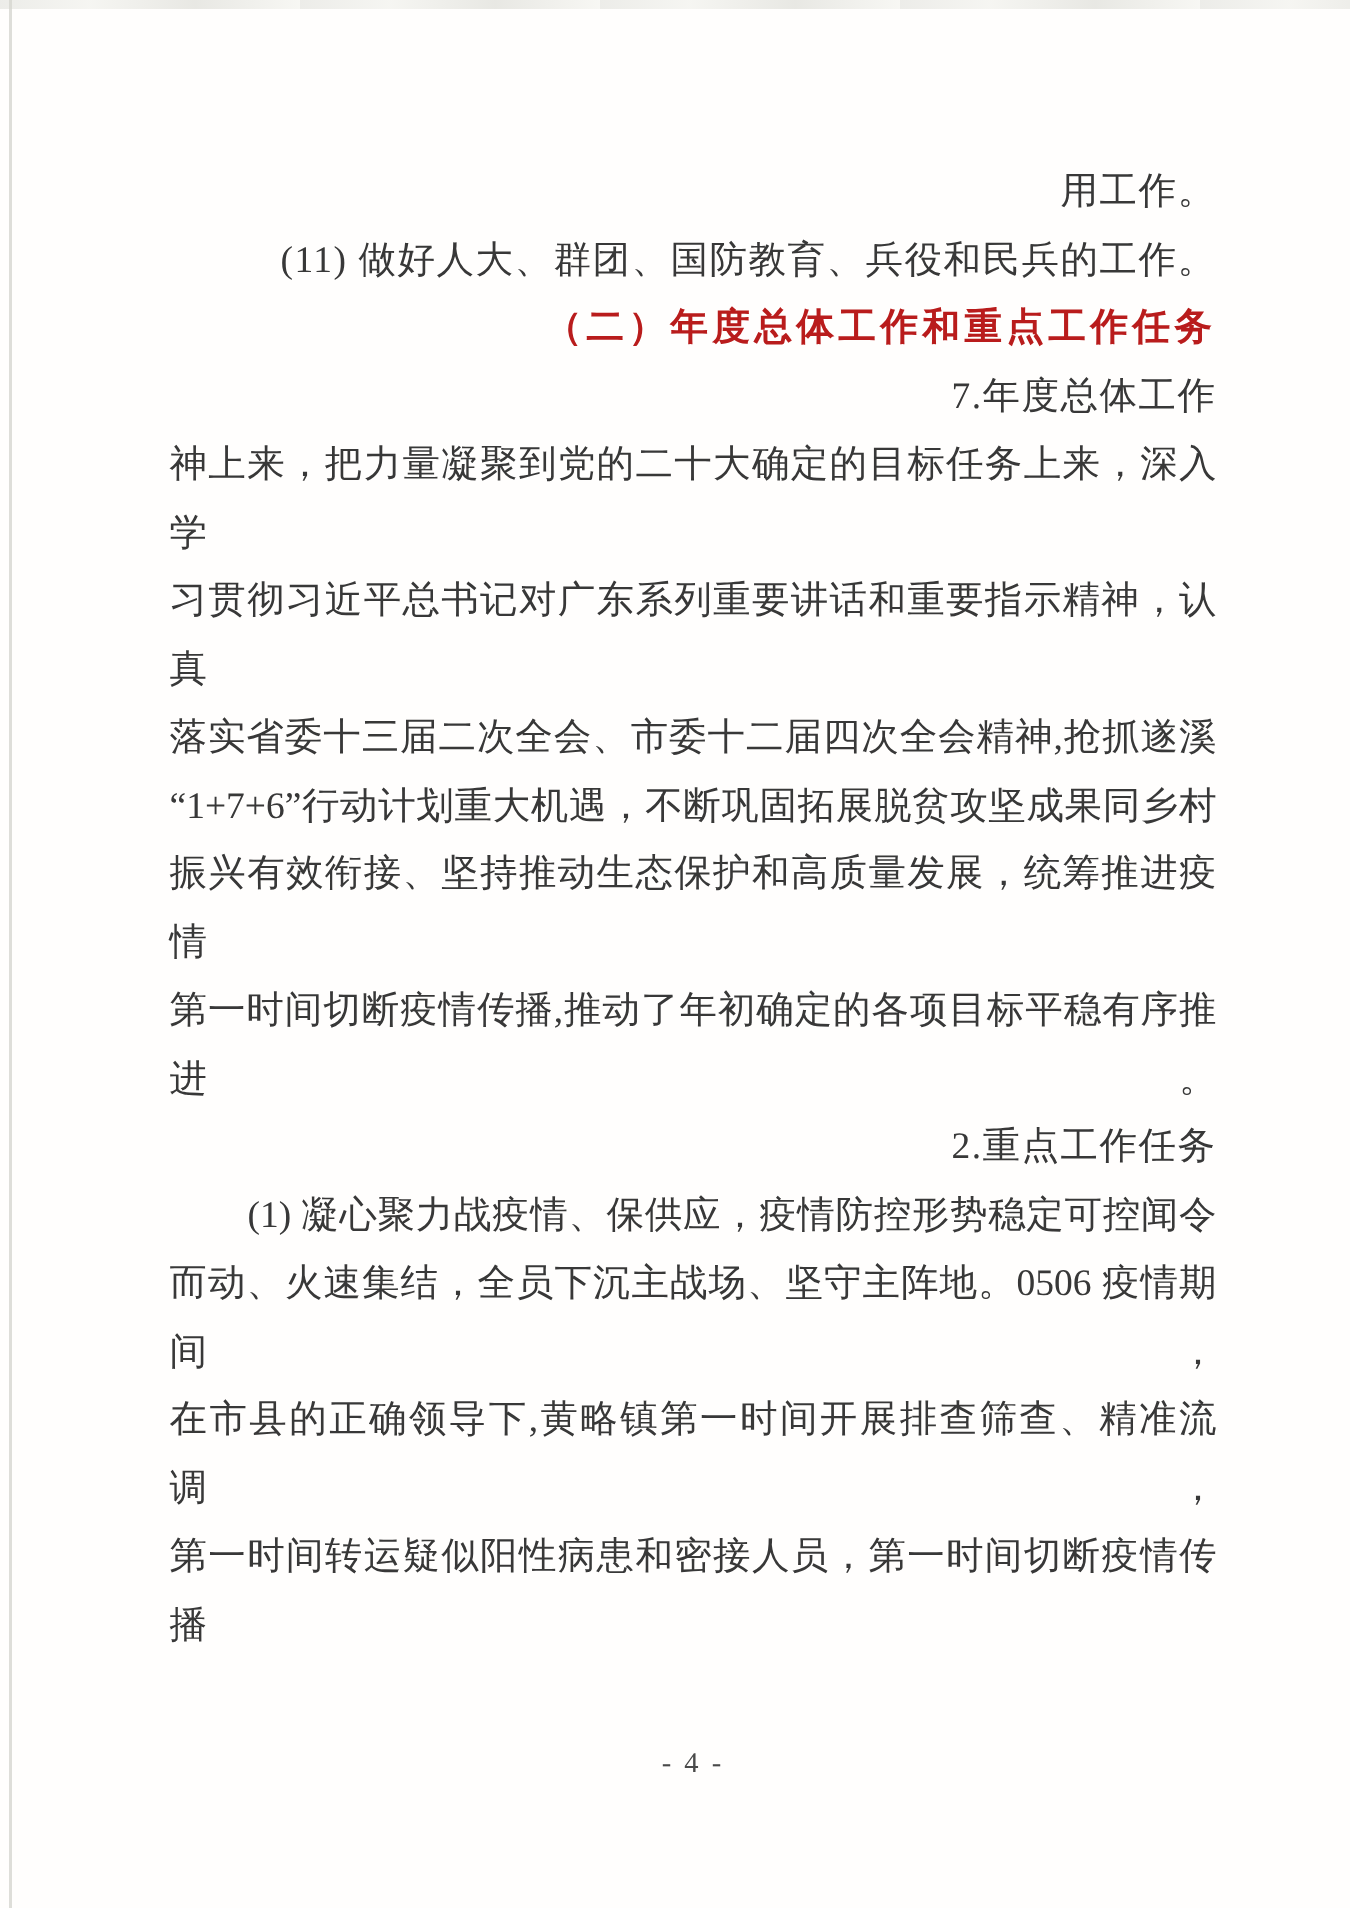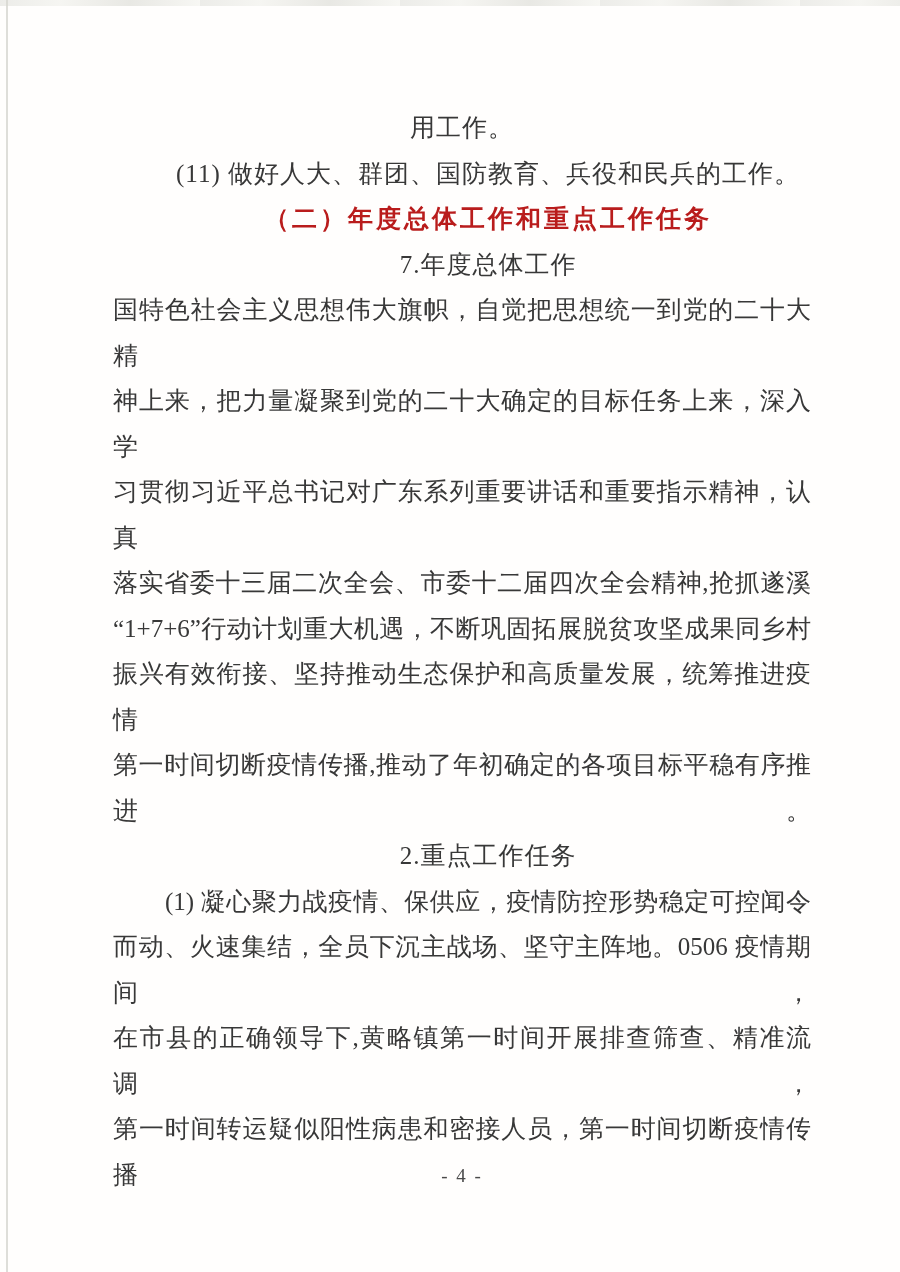--- a/index.html
+++ b/index.html
@@ -37,21 +37,21 @@
     left: 113px;
     top: 105px;
     width: 698px;
     color: #383838;
     font-size: 25px;
   }
   .line {
     line-height: 45.5px;
     white-space: pre-wrap;
     letter-spacing: 1px;
-    text-align: center;
+    text-align: right;
   }
   .line.indent { text-indent: 52px; }
   .line.justify {
     text-align: justify;
     text-align-last: justify;
     letter-spacing: 0;
   }
   .line.bold {
     font-weight: bold;
     letter-spacing: 3px;
@@ -73,21 +73,20 @@
 
 <div class="page">
   <div class="scan-top-band"></div>
   <div class="scan-left-line"></div>
 
   <div class="content">
       <div class="line">用工作。</div>
       <div class="line indent">(11) 做好人大、群团、国防教育、兵役和民兵的工作。</div>
       <div class="line indent bold">（二）年度总体工作和重点工作任务</div>
       <div class="line indent">7.年度总体工作</div>
-      <div class="line justify">国特色社会主义思想伟大旗帜，自觉把思想统一到党的二十大精</div>
       <div class="line justify">神上来，把力量凝聚到党的二十大确定的目标任务上来，深入学</div>
       <div class="line justify">习贯彻习近平总书记对广东系列重要讲话和重要指示精神，认真</div>
       <div class="line justify">落实省委十三届二次全会、市委十二届四次全会精神,抢抓遂溪</div>
       <div class="line justify">“1+7+6”行动计划重大机遇，不断巩固拓展脱贫攻坚成果同乡村</div>
       <div class="line justify">振兴有效衔接、坚持推动生态保护和高质量发展，统筹推进疫情</div>
       <div class="line justify">第一时间切断疫情传播,推动了年初确定的各项目标平稳有序推进。</div>
       <div class="line indent">2.重点工作任务</div>
       <div class="line indent justify">(1) 凝心聚力战疫情、保供应，疫情防控形势稳定可控闻令</div>
       <div class="line justify">而动、火速集结，全员下沉主战场、坚守主阵地。0506 疫情期间，</div>
       <div class="line justify">在市县的正确领导下,黄略镇第一时间开展排查筛查、精准流调，</div>

